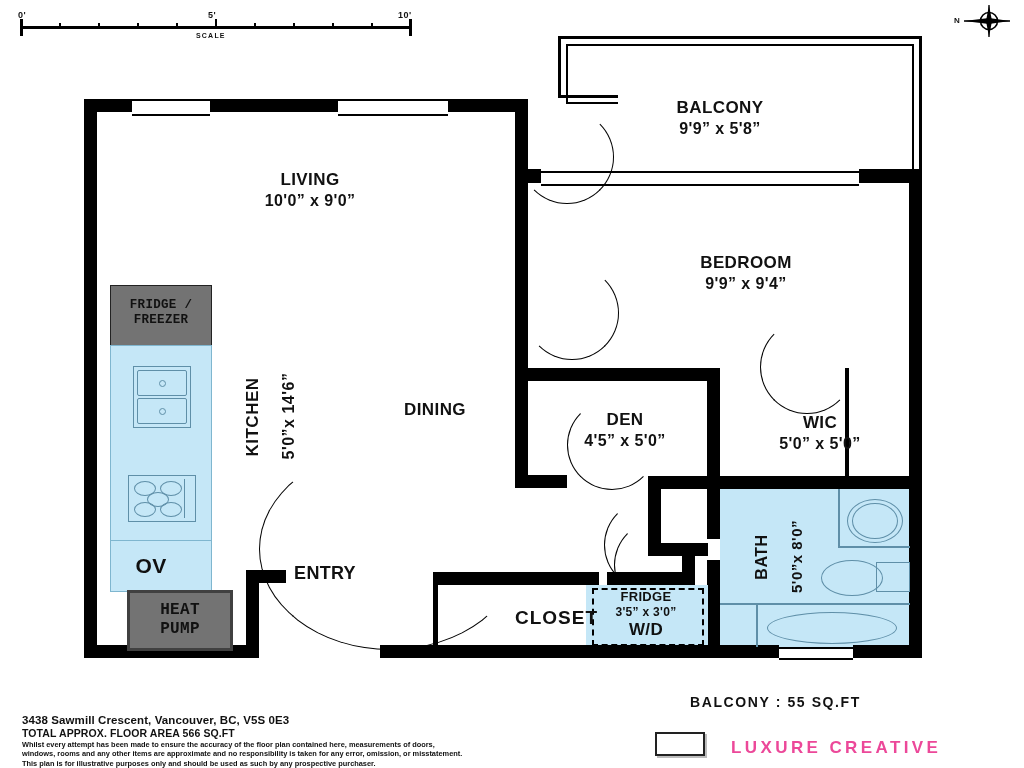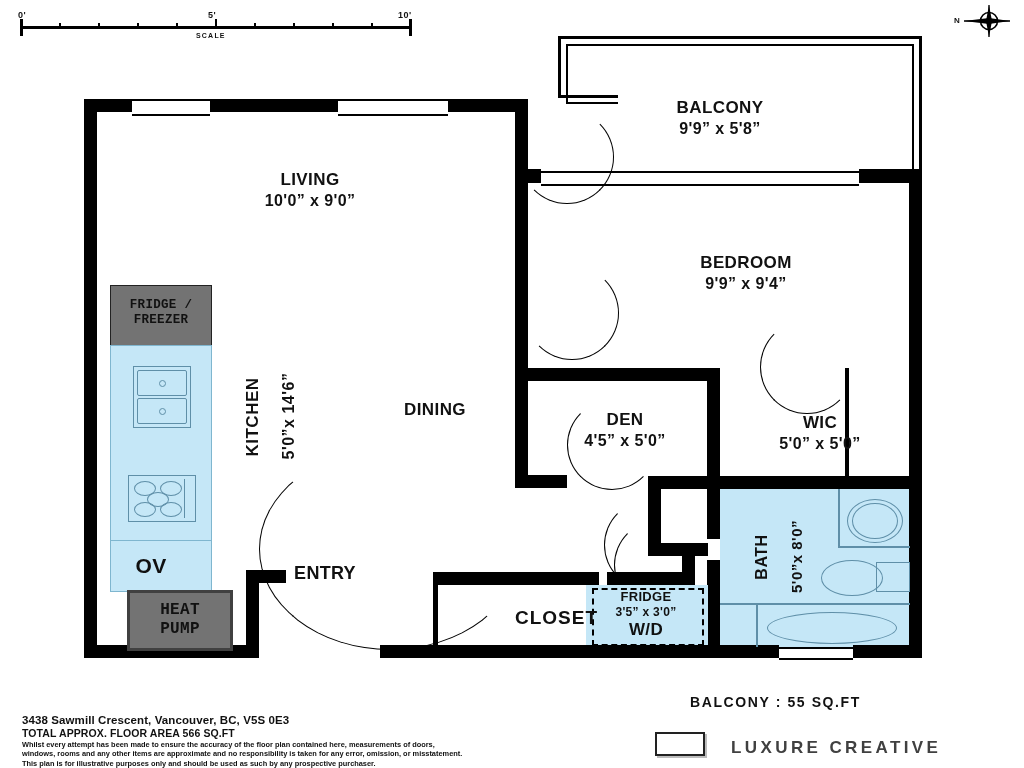--- a/index.html
+++ b/index.html
@@ -34,21 +34,21 @@
   
   #laundry-box{border:2px dashed #000;}
   
   #footer-left{left:22px;top:714px;width:560px;}
   #addr{font-size:11.5px;font-weight:bold;letter-spacing:.1px;}
   #area{font-size:10.5px;font-weight:bold;letter-spacing:.1px;margin-top:1px;}
   #disclaimer{font-size:7.4px;font-weight:bold;line-height:1.28;margin-top:1px;color:#111;}
   #balcony-area{left:690px;top:694px;font-size:14px;font-weight:bold;letter-spacing:1.6px;white-space:nowrap;}
   #brand{left:655px;top:730px;display:flex;align-items:center;gap:26px;}
   #brand .mark{width:46px;height:20px;border:2px solid #222;background:#fff;box-shadow:2px 2px 0 #bdbdbd;}
-  #brand .name{font-size:17px;font-weight:bold;letter-spacing:3.4px;color:#404040;white-space:nowrap;margin-top:8px;}
+  #brand .name{font-size:17px;font-weight:bold;letter-spacing:3.4px;color:#ec4899;white-space:nowrap;margin-top:8px;}
 </style>
 </head>
 <body>
 
 <div id="scalebar" class="abs">
   <div class="axis"></div>
   <div class="endtick" style="left:0px;"></div>
   <div class="endtick" style="left:389px;"></div>
   <div class="mtick" style="left:39px;"></div>
   <div class="mtick" style="left:78px;"></div>

